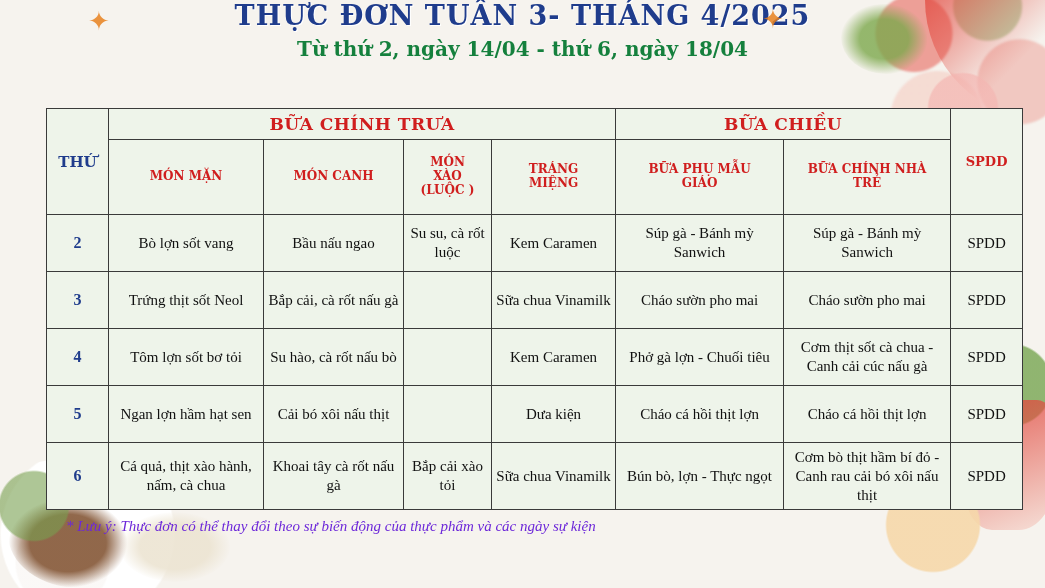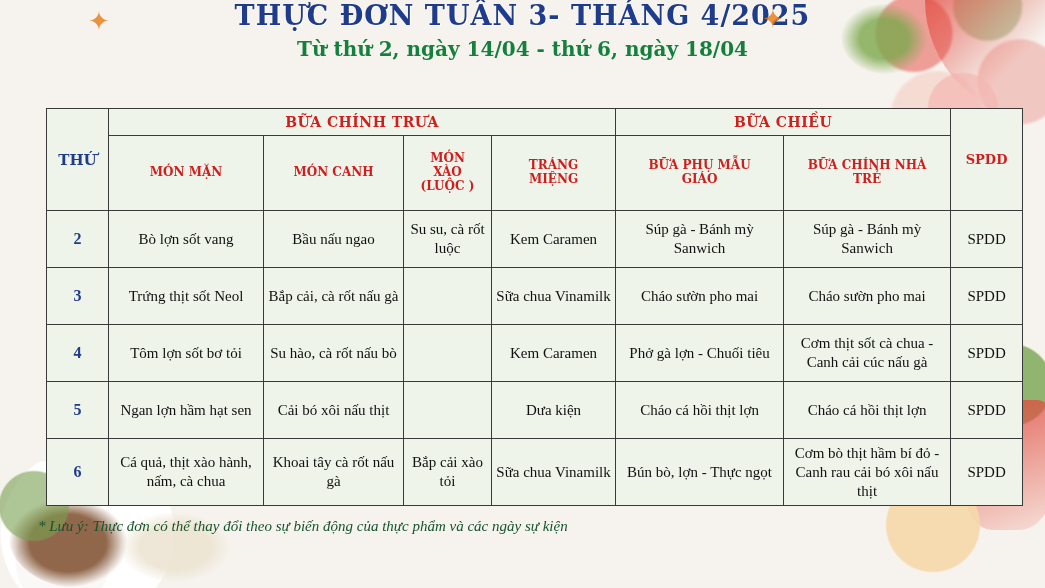--- a/index.html
+++ b/index.html
@@ -176,21 +176,21 @@
     vertical-align: middle;
     padding: 5px 4px;
   }
   thead th {
     color: #d01e1e;
     font-family: "DejaVu Serif", serif;
     font-weight: bold;
     background: #eef4ea;
   }
   .th-group {
-    font-size: 14px;
+    font-size: 17px;
     letter-spacing: 0.5px;
     margin-left: 27px;
   }
   .th-col {
     font-size: 12px;
     line-height: 1.15;
     height: 64px;
   }
   .th-thu {
     font-size: 15px;
@@ -207,26 +207,26 @@
     line-height: 1.25;
     height: 46px;
   }
   td.day {
     font-weight: bold;
     color: #1f3c8c;
     font-size: 16px;
   }
   .note {
     position: absolute;
-    left: 38px;
+    left: 66px;
     top: 518px;
     font-family: "Liberation Serif", serif;
     font-style: italic;
     font-size: 15px;
-    color: #14532d;
+    color: #6d28d9;
   }
 
   
   col.c-thu   { width: 62px; }
   col.c-man   { width: 155px; }
   col.c-canh  { width: 140px; }
   col.c-xao   { width: 88px; }
   col.c-trang { width: 124px; }
   col.c-phu   { width: 168px; }
   col.c-chinh { width: 167px; }

